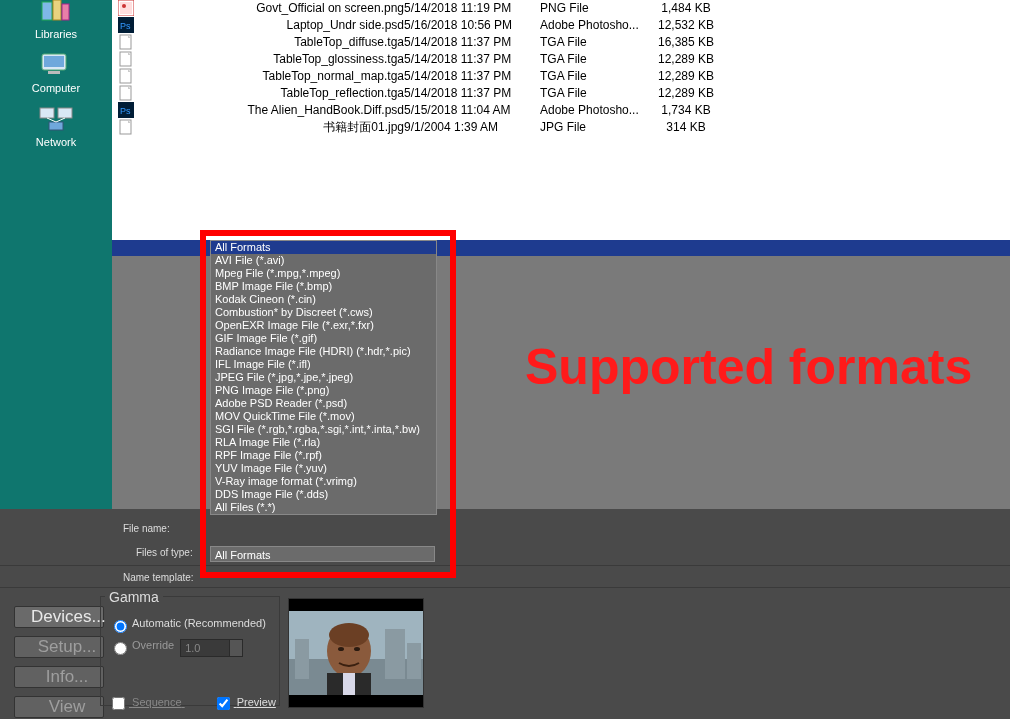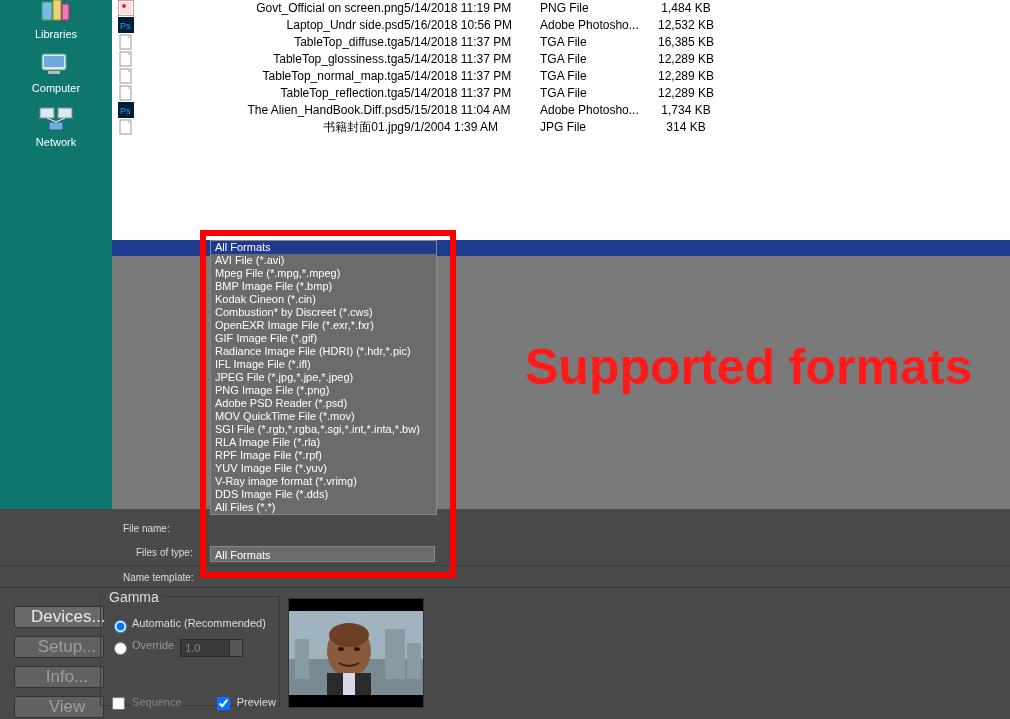--- a/index.html
+++ b/index.html
@@ -78,21 +78,21 @@
     border:1px solid #3a3a3a;padding:0;}
   .gamma-title{position:absolute;left:4px;top:-8px;background:#4a4a4a;
     padding:0 4px;color:#ddd;font-size:14px;}
   .radio{display:flex;align-items:flex-start;color:#ddd;font-size:11px;
     margin:6px 0 0 8px;}
   .radio input{margin-right:5px;}
   .spin{width:44px;height:16px;background:#3a3a3a;border:1px solid #2a2a2a;
     color:#888;font-size:11px;margin-left:6px;display:inline-block;
     text-align:left;padding-left:4px;line-height:16px;}
   .chkrow{position:absolute;left:108px;top:694px;color:#ddd;font-size:11px;}
-  .chkrow label{margin-right:28px;}
+  .chkrow label{margin-right:28px;text-decoration:underline;}
   .chkrow input{vertical-align:middle;margin-right:4px;}
 
   .thumb{position:absolute;left:288px;top:598px;width:134px;height:108px;
     background:#000;border:1px solid #333;overflow:hidden;}
 
   
   svg{display:block;}
 </style>
 </head>
 <body>

